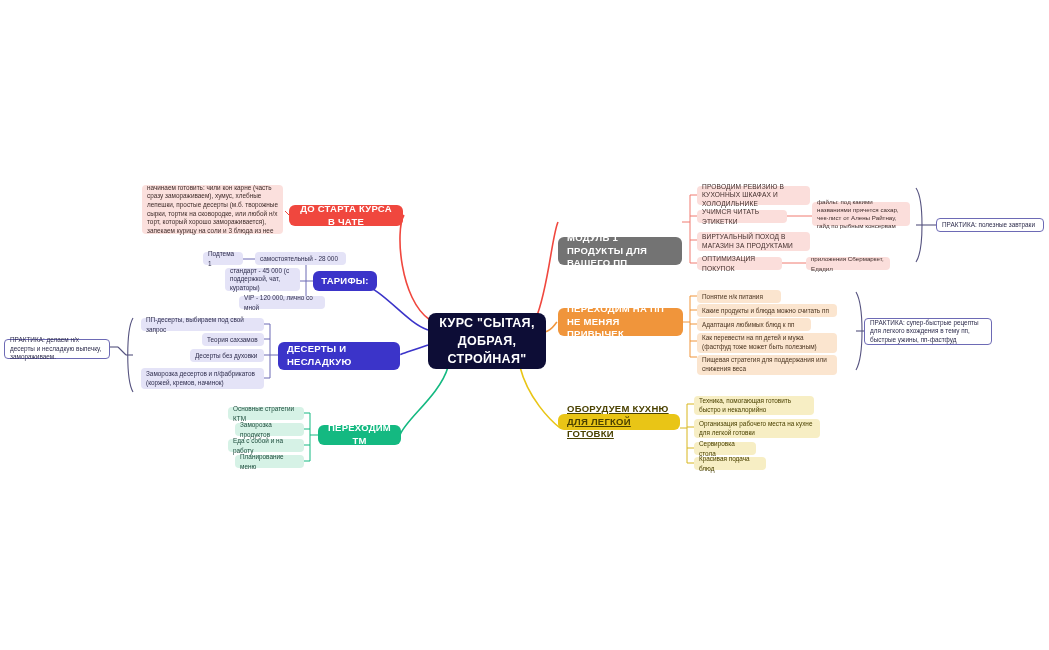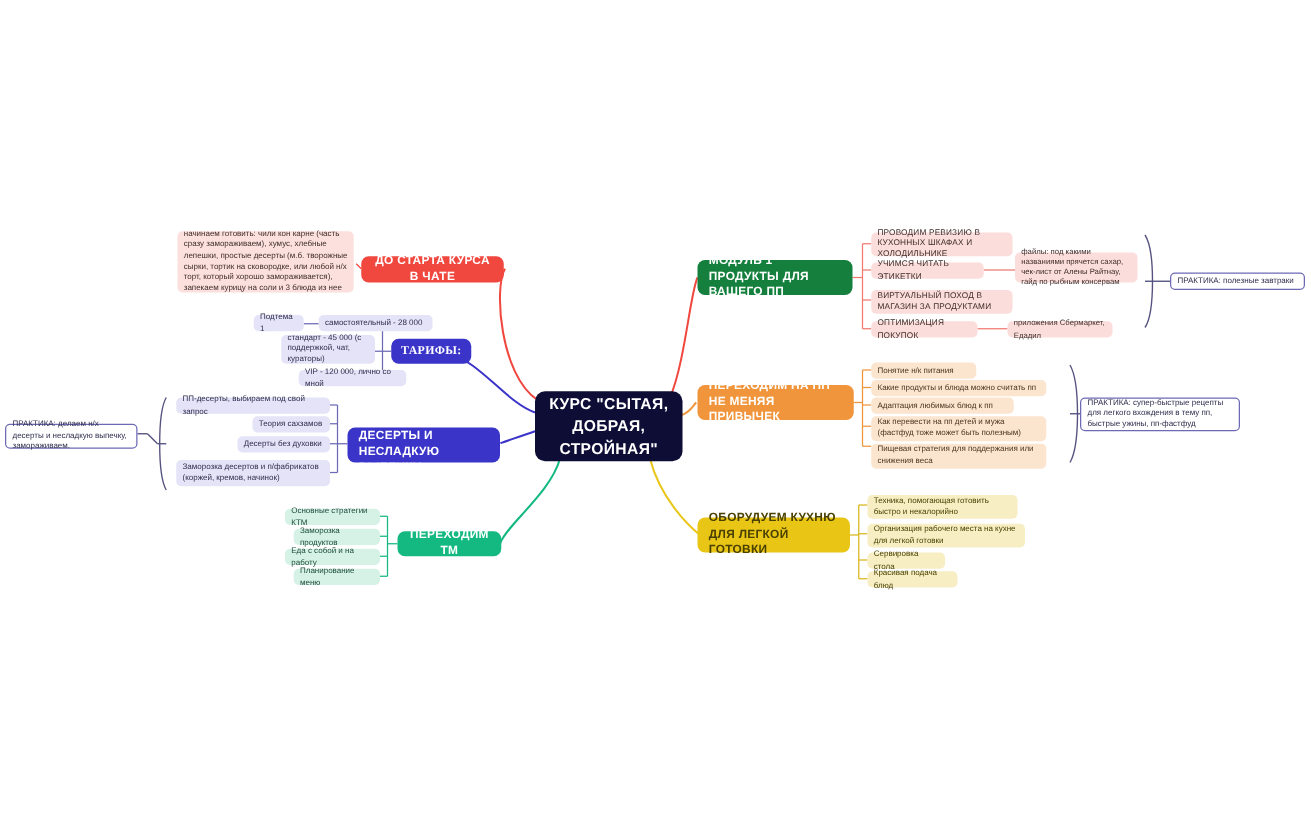--- a/index.html
+++ b/index.html
@@ -20,22 +20,22 @@
     line-height:1.45;padding:6px 10px;
   }
   
   .main{
     border-radius:6px;color:#ffffff;font-size:9.5px;font-weight:700;
     letter-spacing:.25px;line-height:1.35;padding:7px 9px;
     display:flex;align-items:center;
   }
   .main.center-txt{justify-content:center;text-align:center;}
   .m-red{background:#f0473e;}
-  .m-red2{background:#15803d;}
-  .m-blue{background:#3b34c9;font-family:Liberation Serif, serif;}
+  .m-red2{background:#737373;margin-top:29px;}
+  .m-blue{background:#3b34c9;}
   .m-blue2{background:#3b34c9;}
   .m-green{background:#14b981;}
   .m-orange{background:#f0953b;}
   .m-yellow{background:#e9c516;color:#4a4100;}
 
   
   .leaf{
     border-radius:4px;font-size:6.4px;line-height:1.5;padding:3.5px 5px;
     display:flex;align-items:center;
   }
@@ -168,19 +168,19 @@
   <div class="node leaf l-white" style="left:936px;top:218px;width:108px;height:14px;">ПРАКТИКА: полезные завтраки</div>
 
   <div class="node main m-orange" style="left:558px;top:308px;width:125px;height:28px;">ПЕРЕХОДИМ НА ПП НЕ МЕНЯЯ ПРИВЫЧЕК</div>
   <div class="node leaf l-orangepale" style="left:697px;top:290px;width:84px;height:13px;">Понятие н/к питания</div>
   <div class="node leaf l-orangepale" style="left:697px;top:304px;width:140px;height:13px;">Какие продукты и блюда можно считать пп</div>
   <div class="node leaf l-orangepale" style="left:697px;top:318px;width:114px;height:13px;">Адаптация любимых блюд к пп</div>
   <div class="node leaf l-orangepale" style="left:697px;top:333px;width:140px;height:20px;line-height:1.35;">Как перевести на пп детей и мужа (фастфуд тоже может быть полезным)</div>
   <div class="node leaf l-orangepale" style="left:697px;top:355px;width:140px;height:20px;line-height:1.35;">Пищевая стратегия для поддержания или снижения веса</div>
   <div class="node leaf l-white" style="left:864px;top:318px;width:128px;height:27px;line-height:1.35;">ПРАКТИКА: супер-быстрые рецепты для легкого вхождения в тему пп, быстрые ужины, пп-фастфуд</div>
 
-  <div class="node main m-yellow" style="left:558px;top:414px;width:122px;height:28px;">ОБОРУДУЕМ КУХНЮ ДЛЯ ЛЕГКОЙ ГОТОВКИ</div>
+  <div class="node main m-yellow" style="left:558px;top:414px;width:122px;height:16px;text-decoration:underline;">ОБОРУДУЕМ КУХНЮ ДЛЯ ЛЕГКОЙ ГОТОВКИ</div>
   <div class="node leaf l-yellowpale" style="left:694px;top:396px;width:120px;height:19px;line-height:1.3;">Техника, помогающая готовить быстро и некалорийно</div>
   <div class="node leaf l-yellowpale" style="left:694px;top:419px;width:126px;height:19px;line-height:1.3;">Организация рабочего места на кухне для легкой готовки</div>
   <div class="node leaf l-yellowpale" style="left:694px;top:442px;width:62px;height:13px;">Сервировка стола</div>
   <div class="node leaf l-yellowpale" style="left:694px;top:457px;width:72px;height:13px;">Красивая подача блюд</div>
 
 </div>
 
 </body></html>

